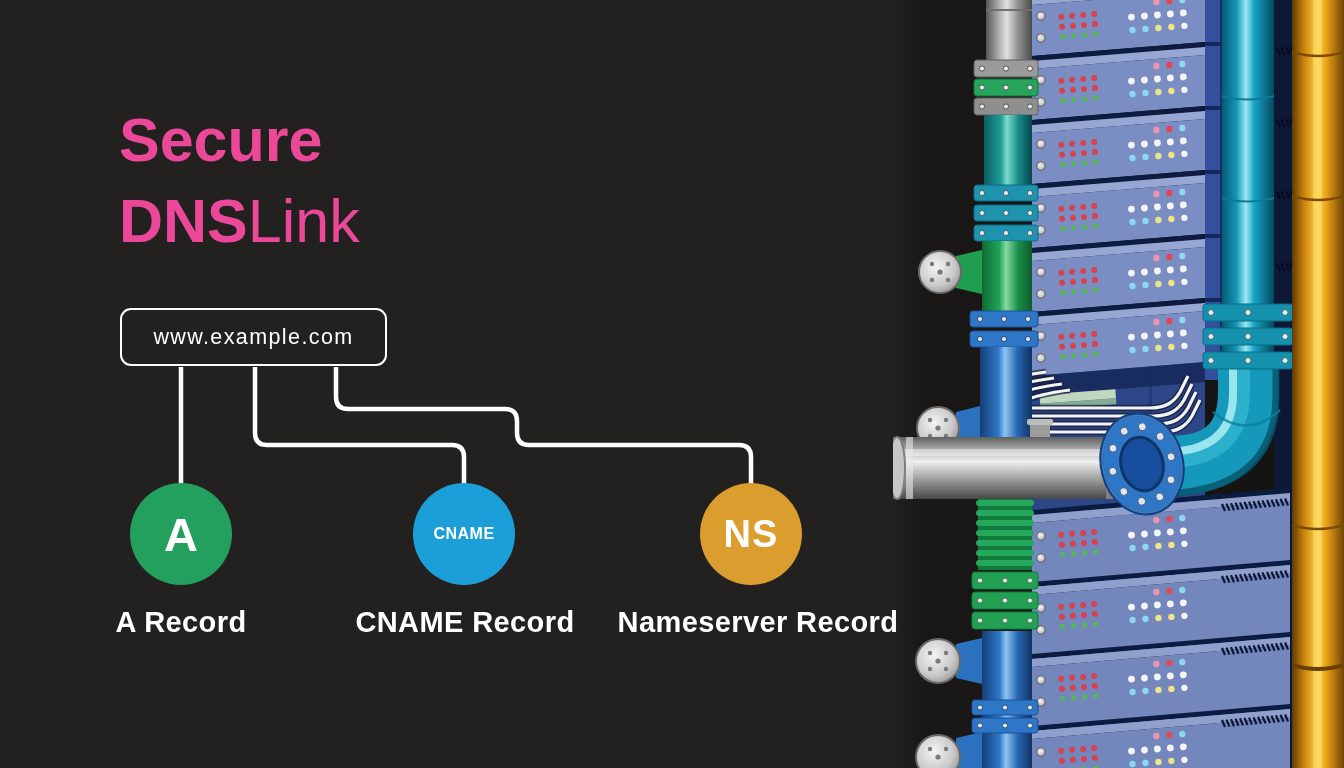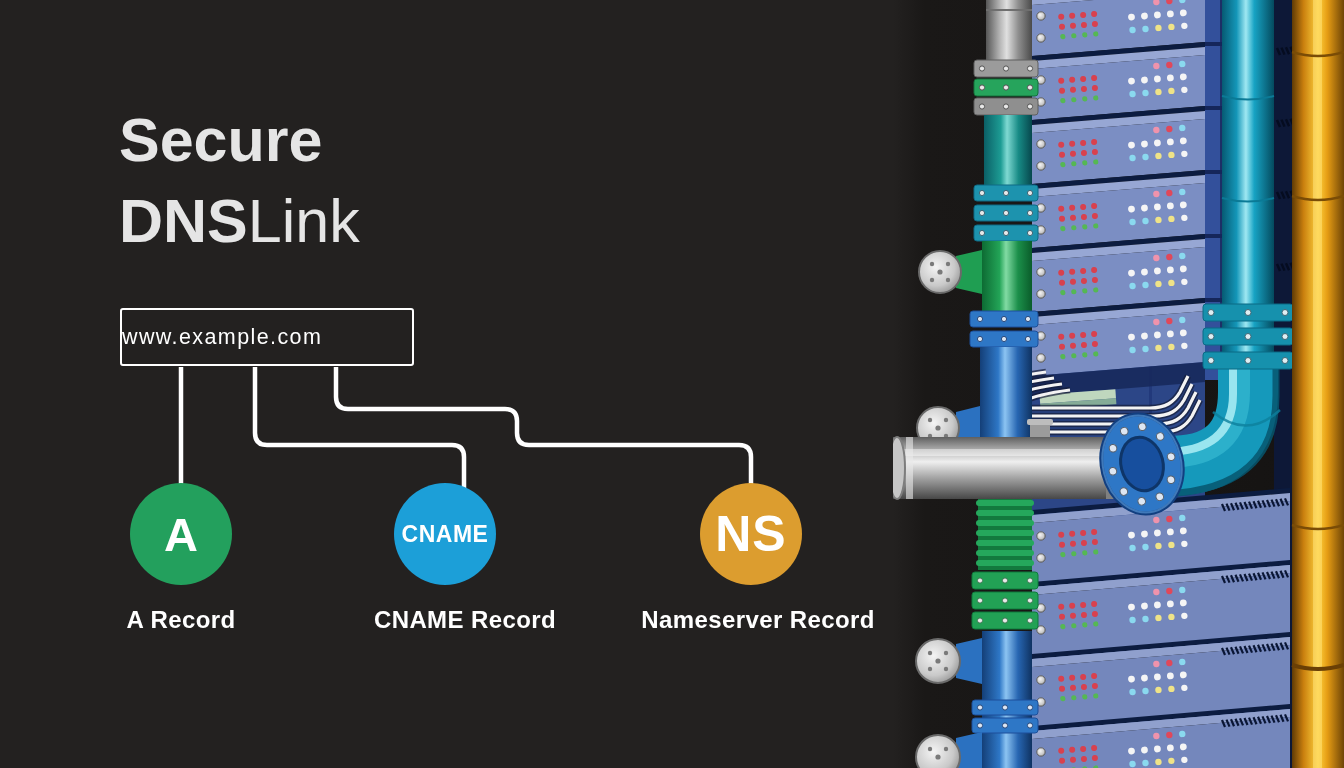--- a/index.html
+++ b/index.html
@@ -2,41 +2,41 @@
 <html><head>
 <meta charset="utf-8">
 <style>
   html,body{margin:0;padding:0;background:#111;}
   .stage{
     position:relative;width:1344px;height:768px;overflow:hidden;
     background:#232120;font-family:"Liberation Sans",sans-serif;
     -webkit-font-smoothing:antialiased;
   }
   .illu{position:absolute;left:893px;top:0;width:451px;height:768px;display:block;}
-  .title{position:absolute;left:119px;top:100px;color:#e5e5e5;font-size:61px;
+  .title{position:absolute;left:119px;top:100px;color:#ec4899;font-size:61px;
     font-weight:700;line-height:81px;letter-spacing:0;}
   .title .light{font-weight:400;margin-left:0;}
   .domain-box{
-    position:absolute;left:120px;top:308px;width:294px;height:58px;
-    box-sizing:border-box;border:2.5px solid #ffffff;border-radius:3px;
-    display:flex;align-items:center;
+    position:absolute;left:120px;top:308px;width:267px;height:58px;
+    box-sizing:border-box;border:2.5px solid #ffffff;border-radius:11px;
+    display:flex;align-items:center;justify-content:center;
     color:#ffffff;font-size:21.5px;font-weight:400;letter-spacing:1.4px;
   }
   .connectors{position:absolute;left:0;top:0;width:1344px;height:768px;pointer-events:none;}
   .badge{
     position:absolute;width:102px;height:102px;border-radius:50%;
     display:flex;align-items:center;justify-content:center;
     color:#ffffff;font-weight:700;top:483px;
   }
   .badge-a{left:130px;font-size:47px;}
-  .badge-cname{left:394px;font-size:23px;letter-spacing:.5px;}
-  .badge-ns{left:700px;font-size:50px;letter-spacing:1px;}
+  .badge-cname{left:413px;font-size:16px;letter-spacing:.5px;}
+  .badge-ns{left:700px;font-size:38px;letter-spacing:1px;}
   .rlabel{
     position:absolute;top:606px;width:320px;text-align:center;
-    color:#ffffff;font-size:24px;font-weight:700;letter-spacing:.4px;
+    color:#ffffff;font-size:29px;font-weight:700;letter-spacing:.4px;
   }
   .rlabel-a{left:21px;}
   .rlabel-cname{left:305px;}
   .rlabel-ns{left:598px;}
   .cd{stroke:#151c38;stroke-width:6.4;opacity:.7;fill:none;}
   .cw{stroke:#f3f3f3;stroke-width:3.2;fill:none;}
 </style>
 </head>
 <body>
 

